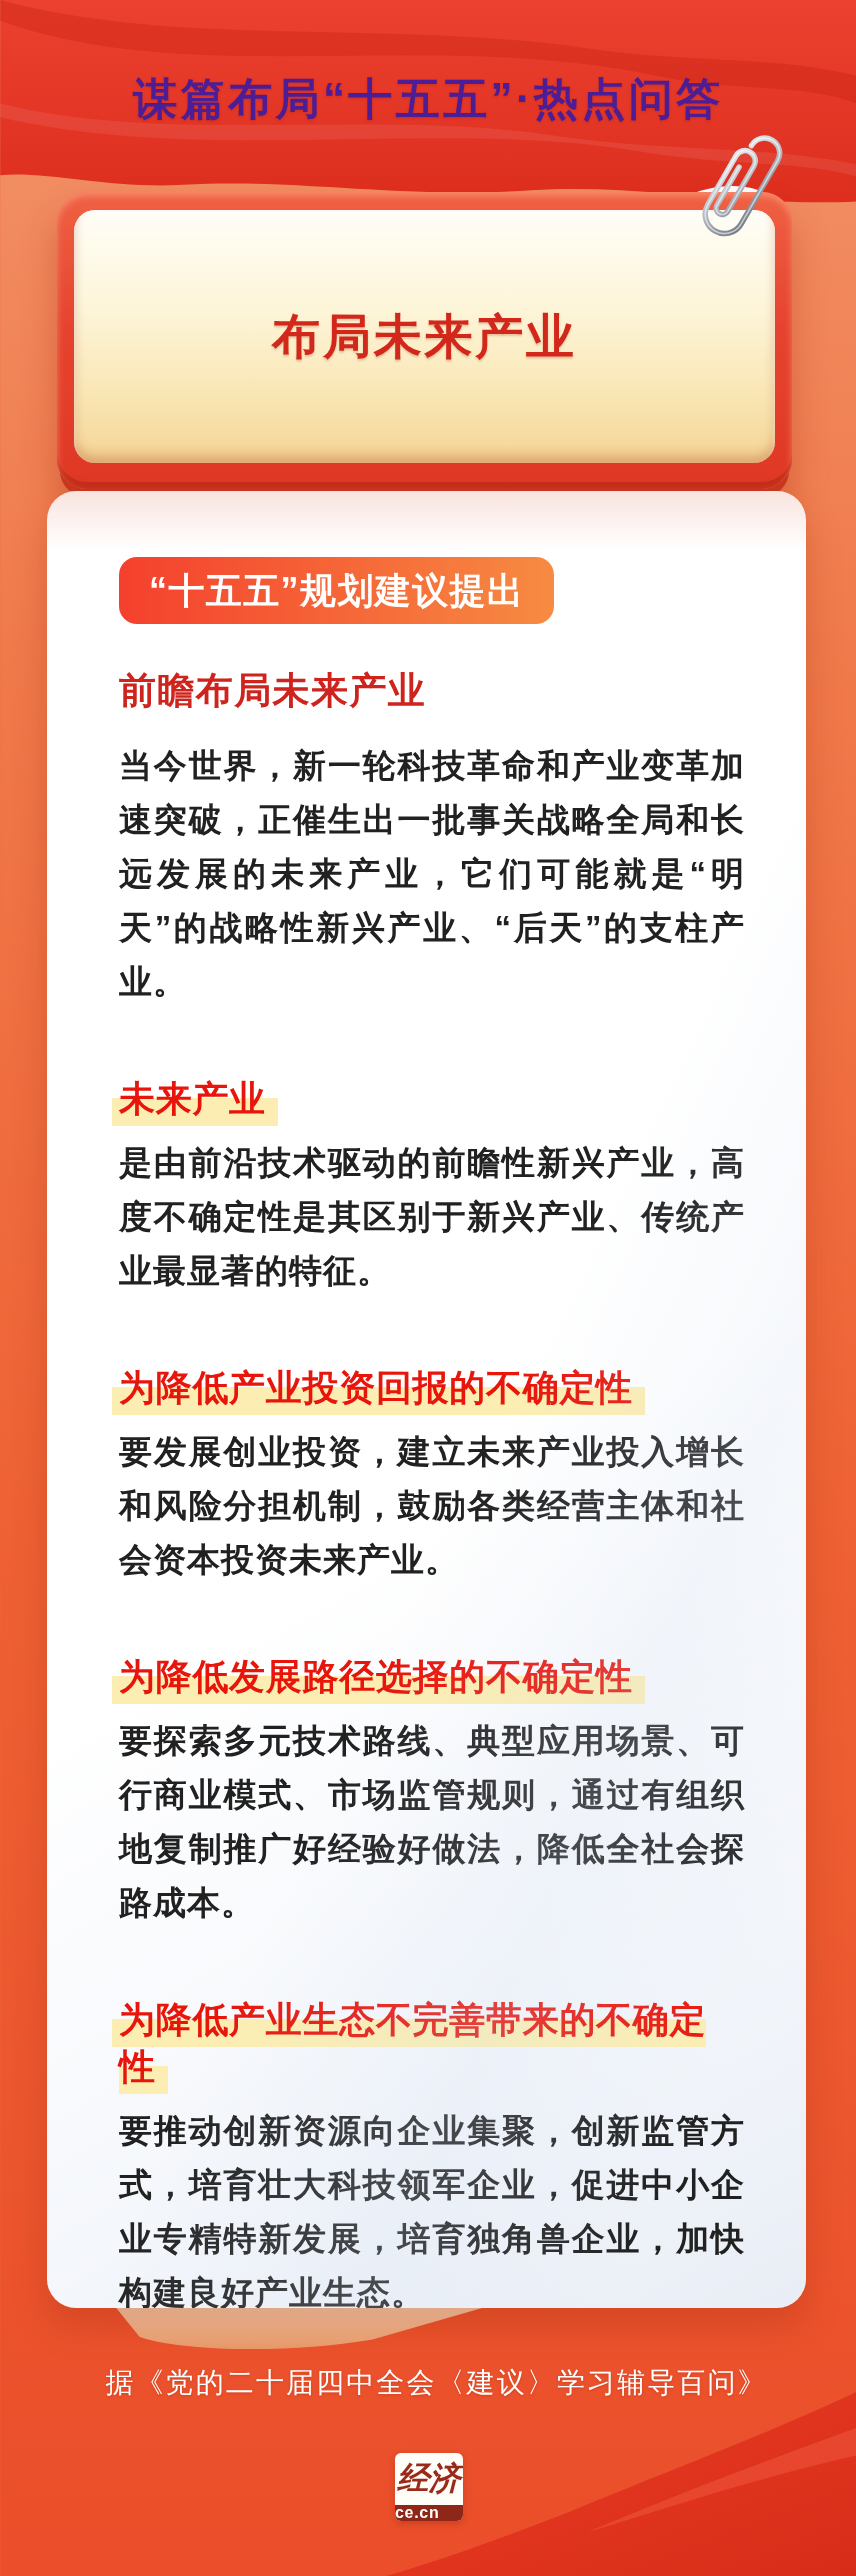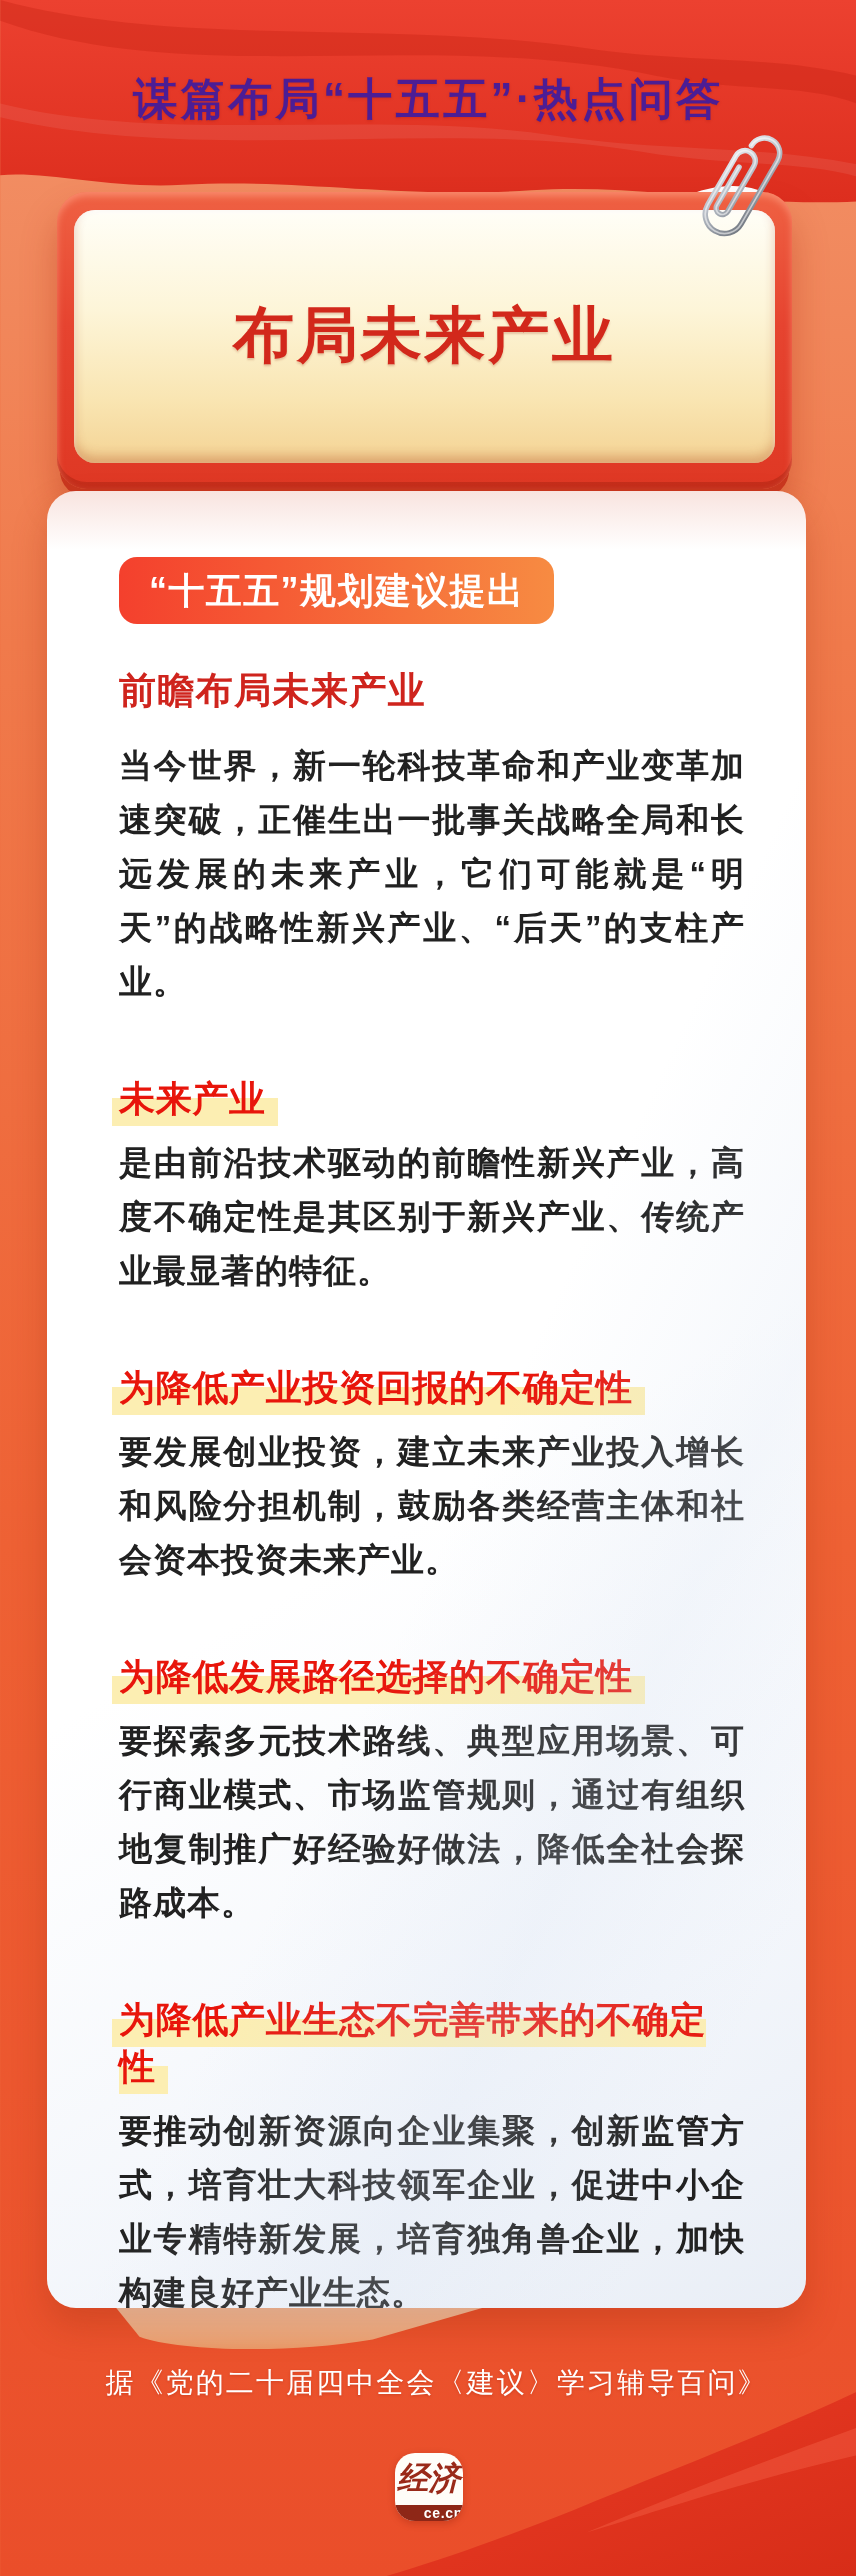--- a/index.html
+++ b/index.html
@@ -28,21 +28,21 @@
       0 11px 0 -2.8px #c9371f,
       0 23.4px 34px rgba(170,40,15,.35);
   }
   .title-inner{
     position:absolute;left:16.6px;right:16.6px;top:18px;bottom:26px;border-radius:21px;
     background:linear-gradient(180deg,#fffef7 0%,#fdf5d8 40%,#f9e5b2 75%,#f4d394 100%);
     box-shadow:inset 0 -7px 11px rgba(170,60,20,.3),inset 0 2.1px 4.1px rgba(255,255,255,.9);
     display:flex;flex-direction:column;justify-content:center;gap:18px;text-align:center;
   }
   .title-line{
-    font-family:"Liberation Serif",serif;font-weight:900;font-size:61px;
+    font-family:"Liberation Serif",serif;font-weight:900;font-size:48px;
     color:#d2281b;letter-spacing:2.8px;line-height:1.12;
     text-shadow:0 2.1px 2.1px rgba(150,40,15,.22);
   }
 
   
   .clip-svg{position:absolute;left:648px;top:124px;width:152px;height:172px;overflow:visible;}
 
   
   .content-card{
     position:absolute;left:47px;top:491px;width:759px;height:1817px;border-radius:29px;
@@ -90,31 +90,31 @@
   .sec .para{margin-top:14px;}
 
   
   .footer-source{
     position:absolute;left:8px;top:2364px;width:100%;text-align:center;
     font-family:"Liberation Serif",serif;font-size:28px;color:#ffffff;letter-spacing:2.1px;
     text-shadow:0 1.4px 2.8px rgba(150,25,5,.3);
   }
 
   .logo{
-    position:absolute;left:395px;top:2453px;width:68px;height:68px;border-radius:20px;
+    position:absolute;left:395px;top:2453px;width:68px;height:68px;border-radius:6px;
     background:#fffdf8;overflow:hidden;box-shadow:0 2.8px 7px rgba(120,20,5,.25);
   }
   .logo-chars{
     height:52px;display:flex;align-items:center;justify-content:center;
     font-family:"Liberation Serif",serif;font-weight:900;font-style:italic;
     font-size:32px;color:#9a2a19;
   }
   .logo-band{
-    height:16.6px;background:#8e2717;color:#ffffff;font-size:14px;font-weight:700;
-    text-align:right;line-height:16.6px;letter-spacing:0.7px;
+    height:16.6px;background:#8e2717;color:#ffffff;font-size:16px;font-weight:700;
+    text-align:left;line-height:16.6px;letter-spacing:0.7px;
     font-family:"Liberation Sans",sans-serif;
   }
 </style>
 </head>
 <body>
 
 <div>
 
   <svg class="bg-svg" viewBox="0 0 1242 3735" xmlns="http://www.w3.org/2000/svg">
     <defs>

